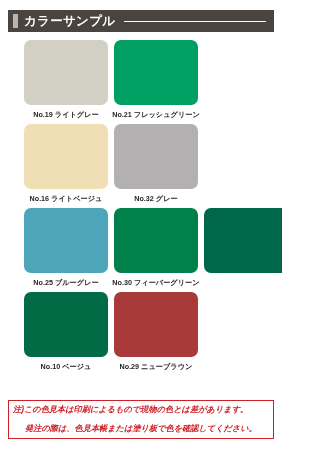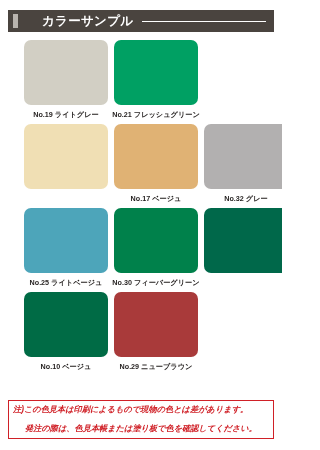--- a/index.html
+++ b/index.html
@@ -39,21 +39,21 @@
     height: 14px;
     background: #b9b4ae;
     margin-left: 5px;
     flex: 0 0 auto;
   }
   .header-title {
     color: #ffffff;
     font-size: 12.5px;
     font-weight: bold;
     letter-spacing: 0.3px;
-    margin-left: 24px;
+    margin-left: 6px;
     white-space: nowrap;
     flex: 0 0 auto;
   }
   .header-rule {
     flex: 1 1 auto;
     height: 0;
     border-top: 1.5px solid #ffffff;
     margin: 0 8px 0 9px;
   }
 
@@ -139,35 +139,32 @@
       </div>
       <div class="cell">
         <div class="swatch" style="background:#00a063"></div>
         <div class="caption">No.21 フレッシュグリーン</div>
       </div>
     </div>
 
     <div class="row">
       <div class="cell">
         <div class="swatch" style="background:#f0dfb4"></div>
-      </div>
-      <div class="cell">
-        <div class="swatch" style="background:#e0b274"></div>
-        <div class="caption">No.17 ベージュ</div>
+        <div class="caption">No.16 ライトベージュ</div>
       </div>
       <div class="cell">
         <div class="swatch" style="background:#b2b0b0"></div>
         <div class="caption">No.32 グレー</div>
       </div>
     </div>
 
     <div class="row">
       <div class="cell">
         <div class="swatch" style="background:#4da5ba"></div>
-        <div class="caption">No.25 ライトベージュ</div>
+        <div class="caption">No.25 ブルーグレー</div>
       </div>
       <div class="cell">
         <div class="swatch" style="background:#00814b"></div>
         <div class="caption">No.30 フィーバーグリーン</div>
       </div>
       <div class="cell">
         <div class="swatch" style="background:#00684a"></div>
       </div>
     </div>
 

